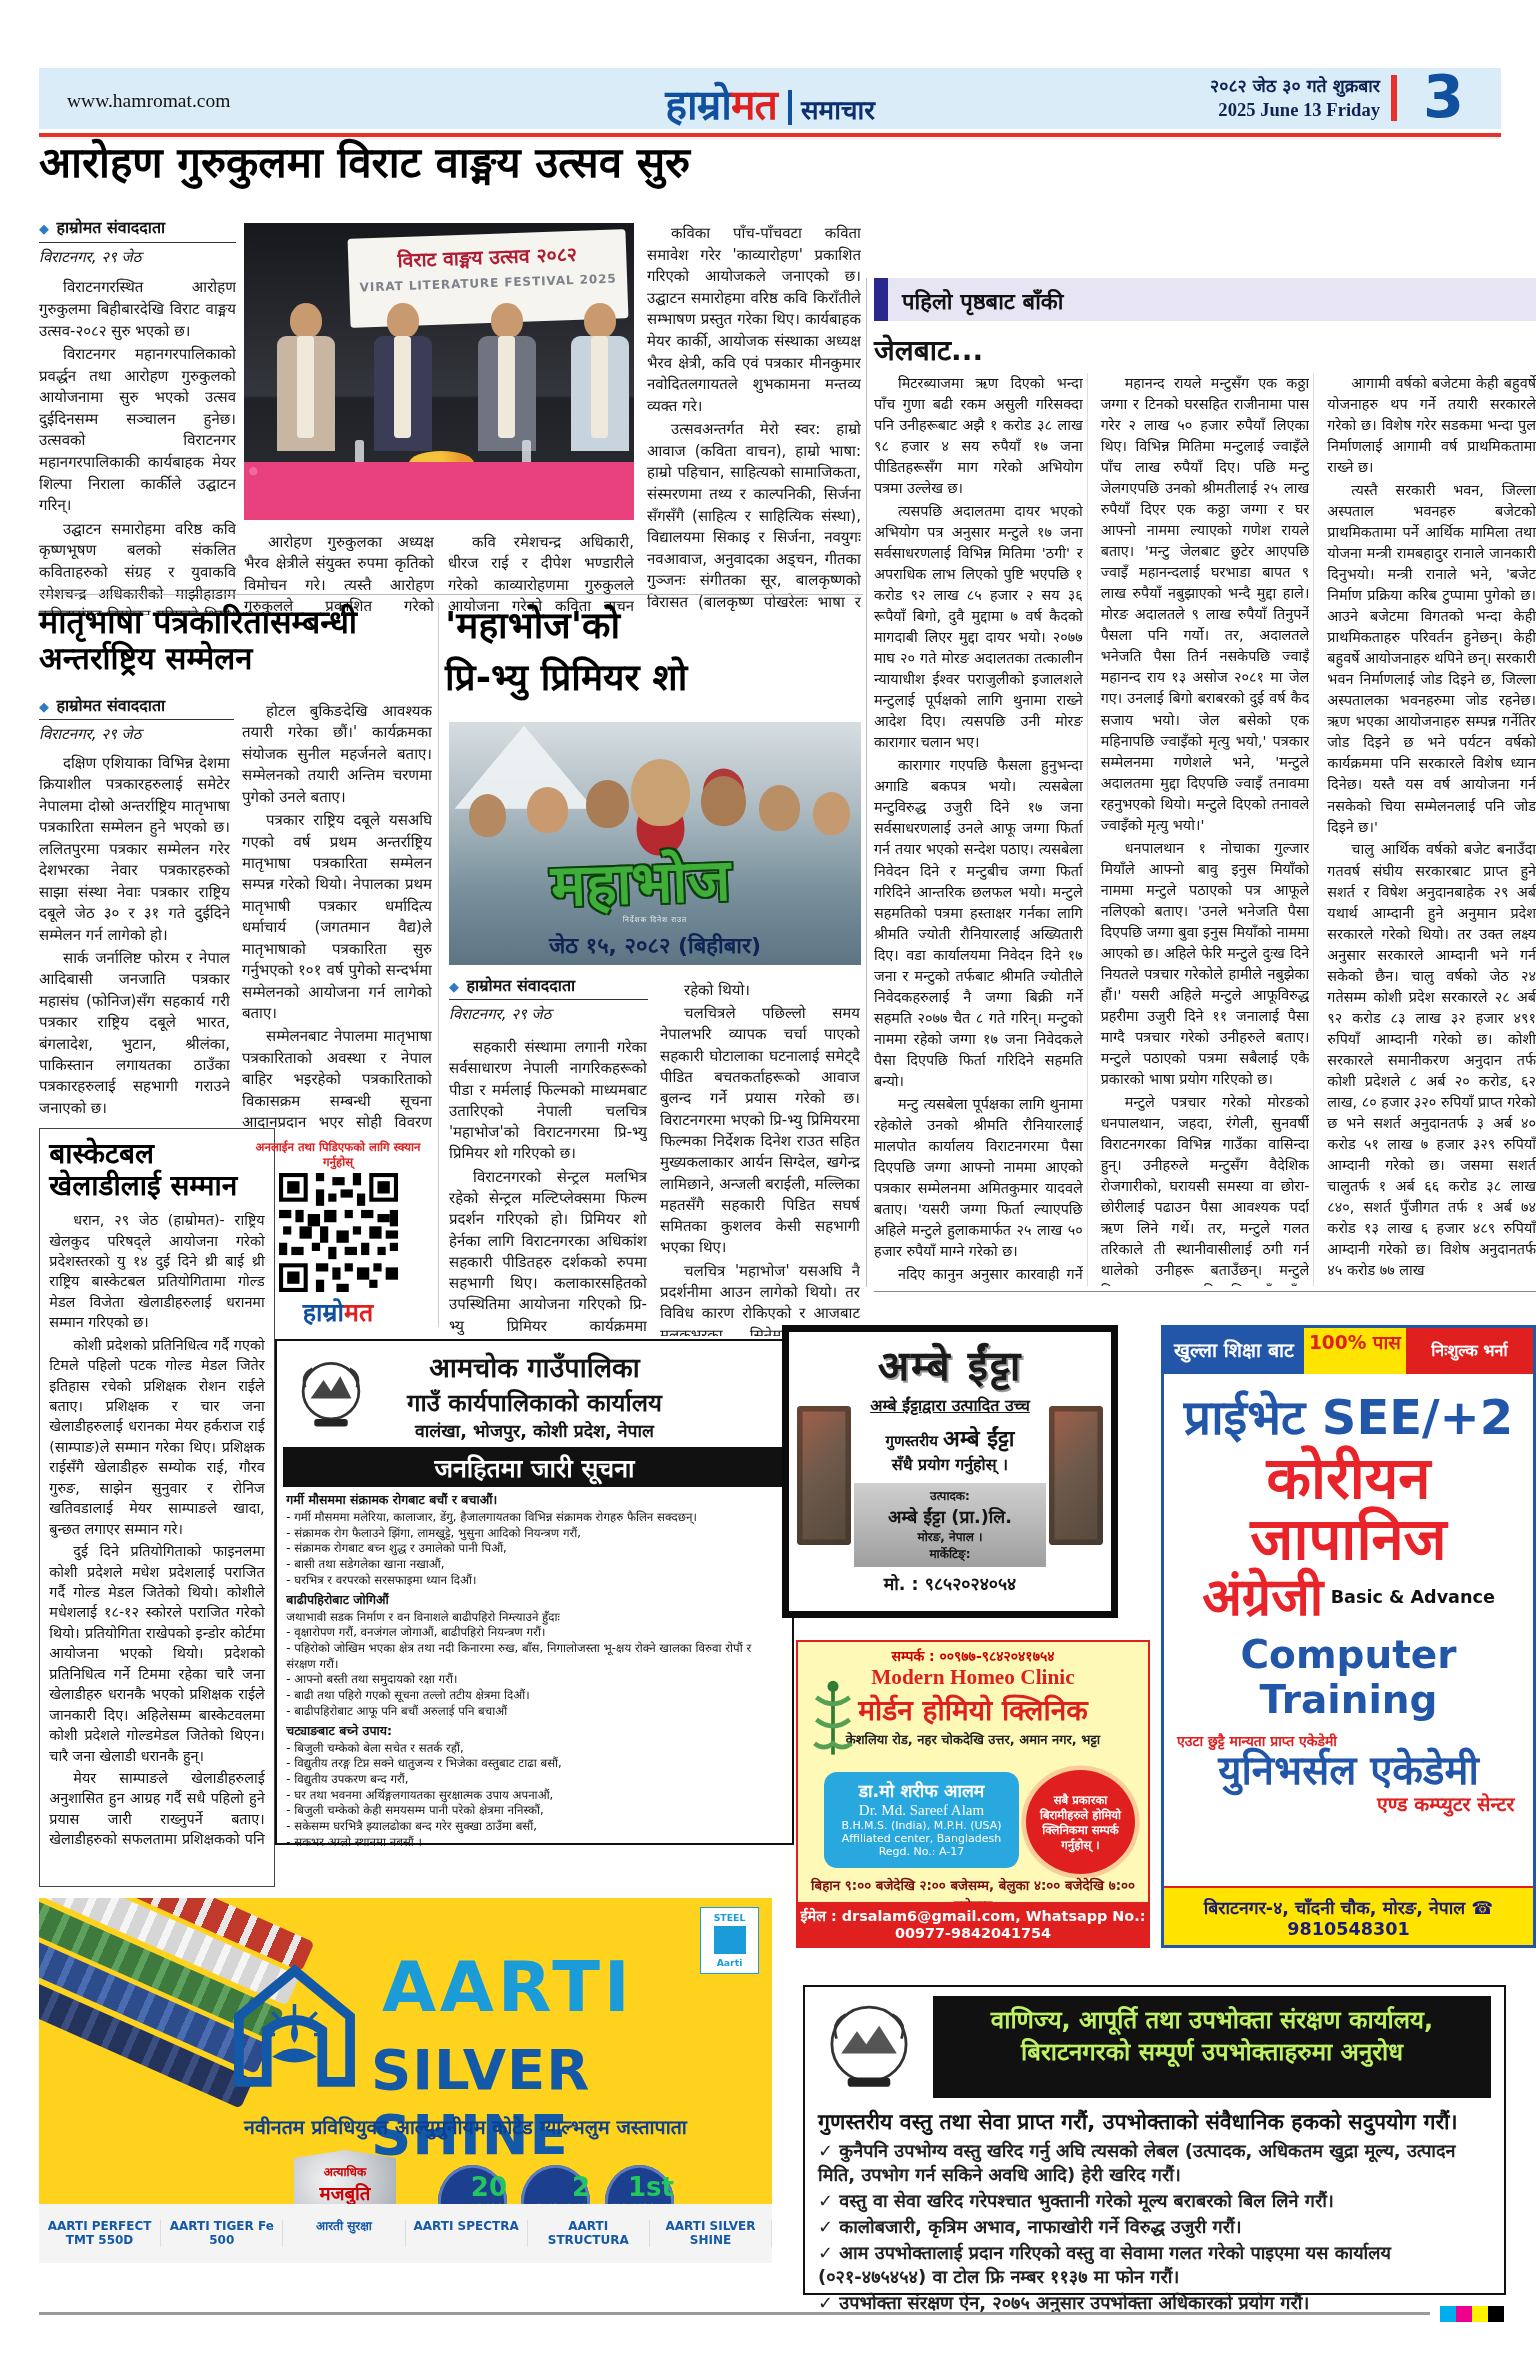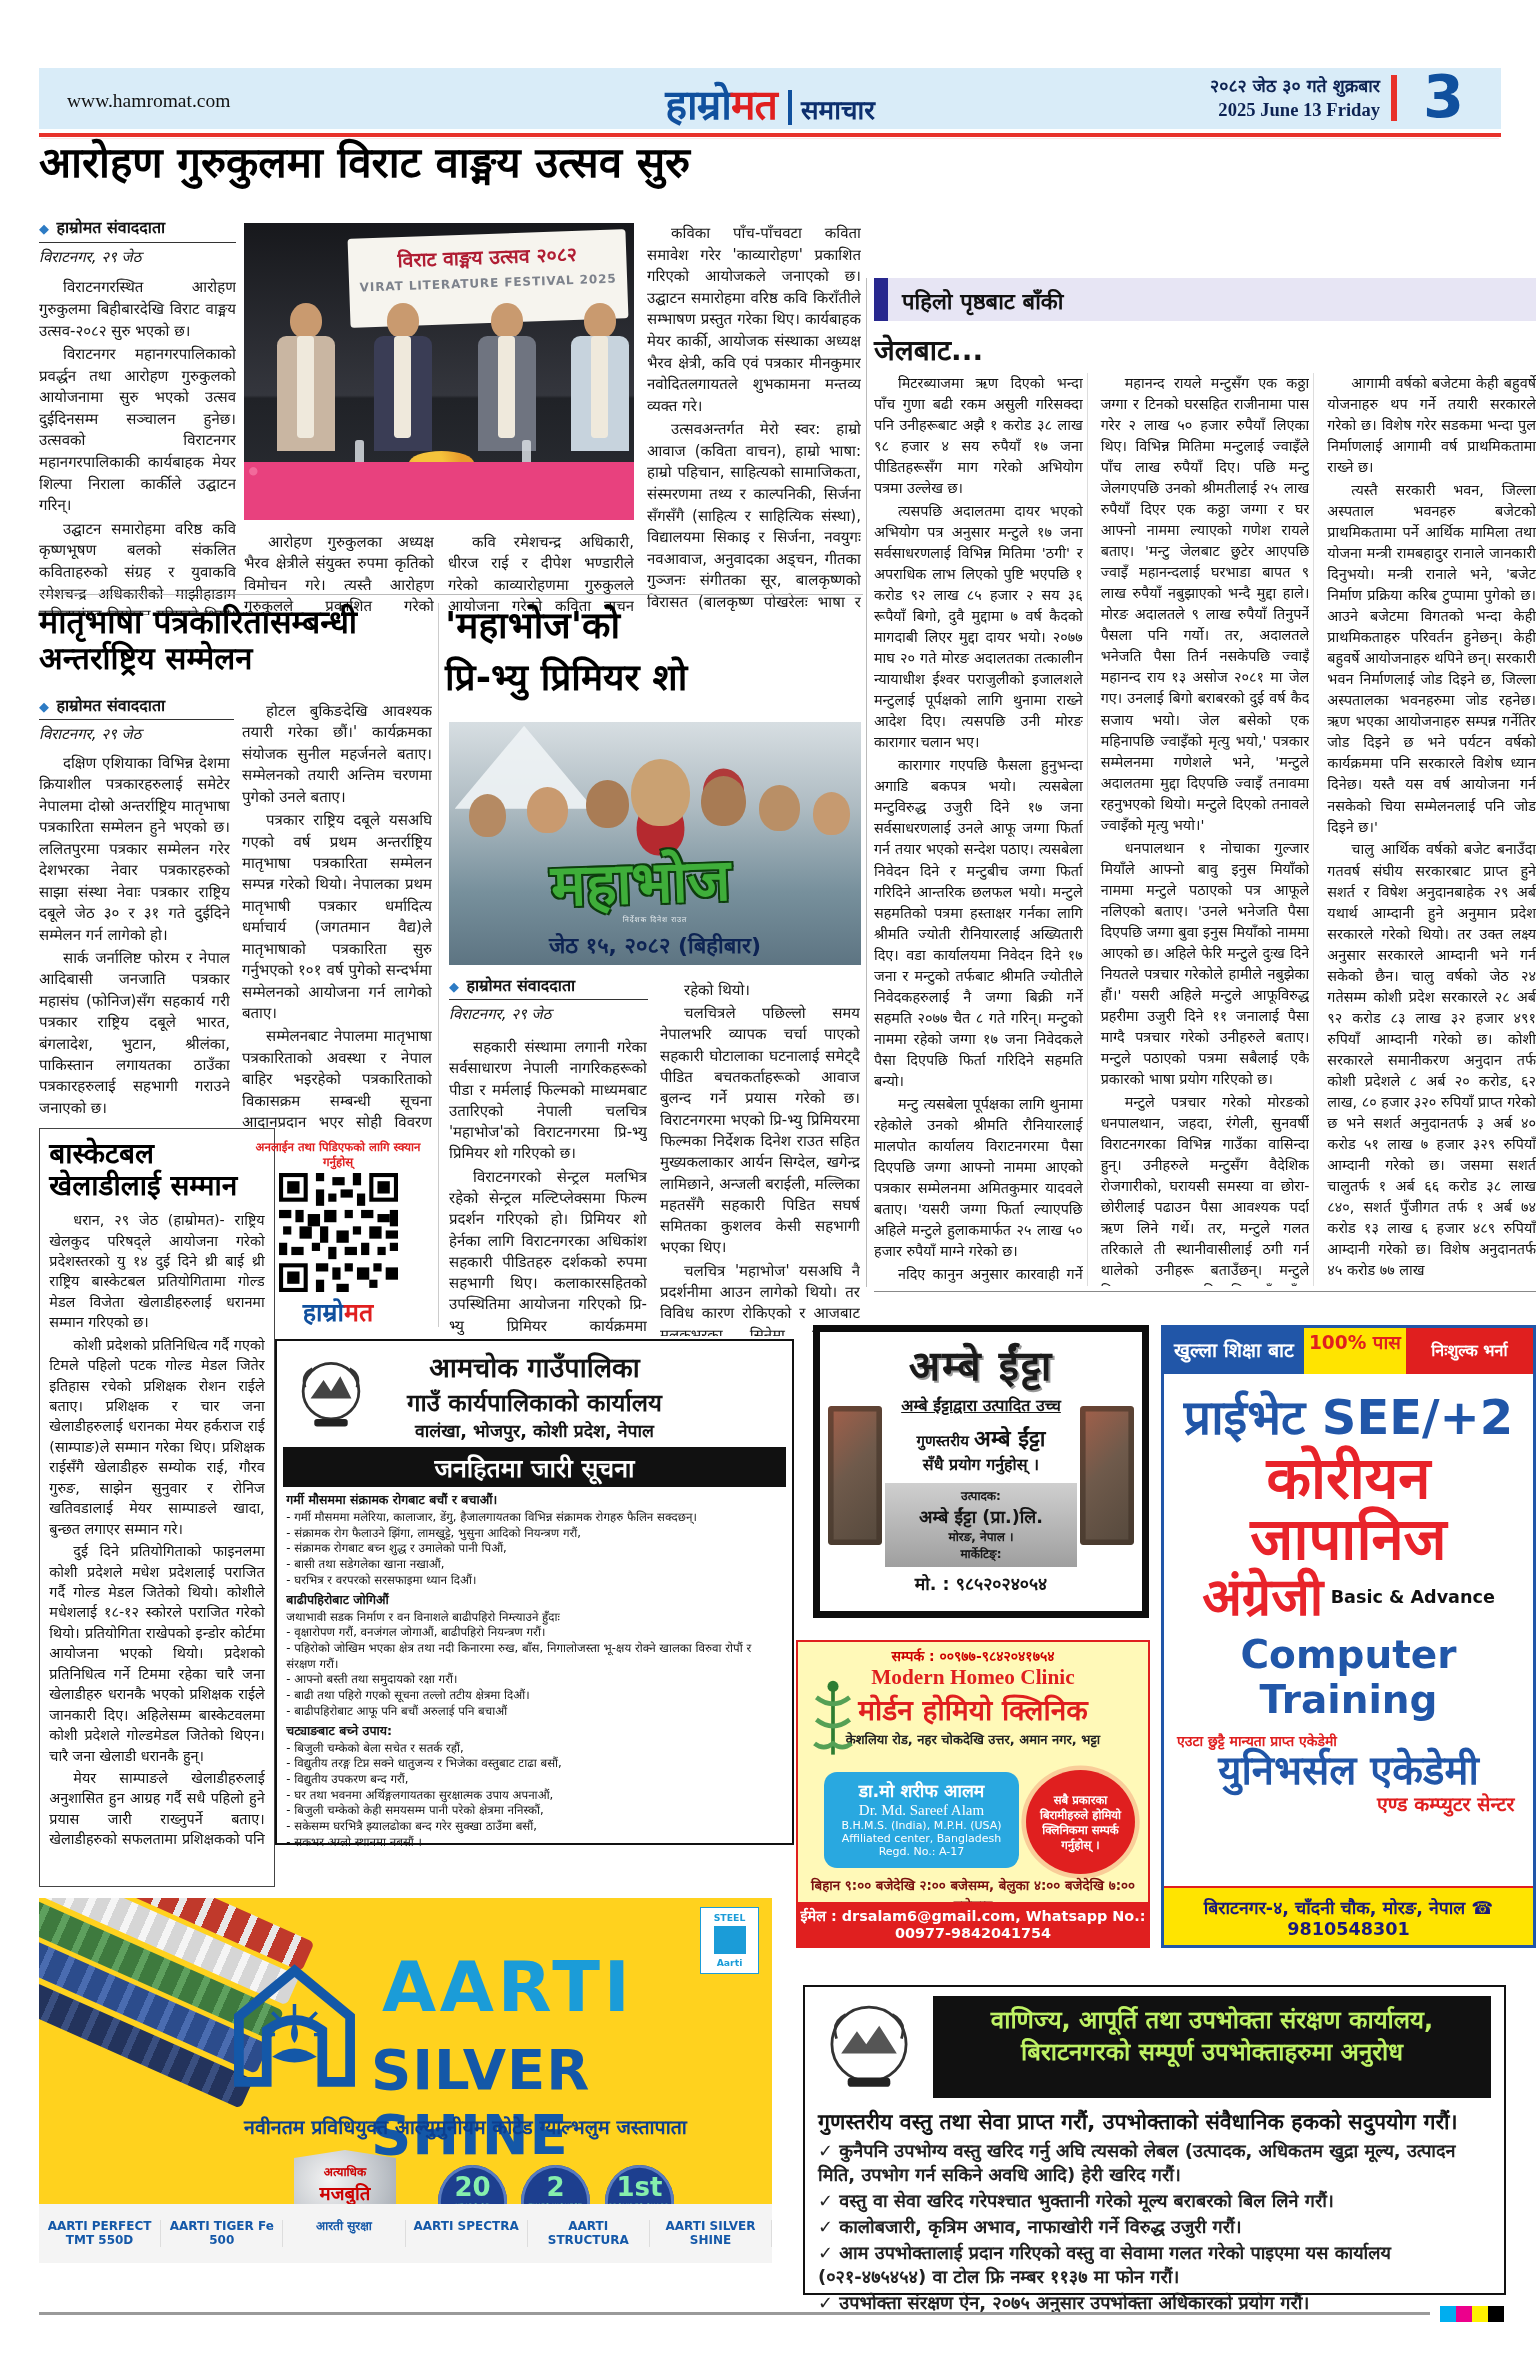--- a/index.html
+++ b/index.html
@@ -97,21 +97,21 @@
   .am-emb{position:absolute;left:15px;top:13px;}
   .am-t1{text-align:center;font-size:27px;font-weight:bold;margin-top:1.9px;}
   .am-t2{text-align:center;font-size:24px;font-weight:bold;}
   .am-t3{text-align:center;font-size:17.6px;font-weight:bold;margin-bottom:4.6px;}
   .am-banner{background:#111;color:#fff;text-align:center;font-size:25px;font-weight:bold;padding:2.8px 0;margin:0 -3.7px 5.6px -3.7px;}
   .am-sec{font-size:11.7px;line-height:1.34;}
   .am-sec h4{margin:3.7px 0 0.9px 0;font-size:12.5px;}
   .am-sec p{margin:0;}
   .dashlist p::before{content:"- ";}
   
-  .ambe{position:absolute;left:813px;top:1325px;width:336px;height:293px;background:#0c0c0c;
+  .ambe{position:absolute;left:782px;top:1325px;width:336px;height:293px;background:#0c0c0c;
         box-sizing:border-box;padding:7.4px;}
   .ambe-in{position:relative;background:#fff;width:100%;height:100%;text-align:center;overflow:hidden;}
   .ambe-title{font-size:41px;font-weight:bold;color:#1a1a1a;letter-spacing:1.9px;
               text-shadow:1.9px 1.9px 0 #999;margin-top:3.7px;}
   .ambe-brick{position:absolute;width:54px;height:139px;top:74px;border-radius:3.7px;
               background:linear-gradient(135deg,#a5604a,#6f5a4b 45%,#54483c);box-shadow:inset 0 0 0 5.6px rgba(60,45,35,.55);}
   .ambe-l1{font-size:16px;font-weight:bold;margin-top:1.9px;text-decoration:underline;}
   .ambe-l2{font-size:15px;font-weight:bold;margin-top:5.6px;}
   .ambe-l2 b{font-size:22px;}
   .ambe-l3{font-size:16px;font-weight:bold;margin-top:1.9px;}
@@ -162,22 +162,22 @@
   .aa-house{position:absolute;left:186px;top:56px;}
   .aa-brand{position:absolute;left:343px;top:48px;font-size:70px;font-weight:bold;color:#1b9cd8;letter-spacing:3.7px;}
   .aa-prod{position:absolute;left:332px;top:139px;font-size:56px;font-weight:bold;color:#1458a8;letter-spacing:0.9px;}
   .aa-sub{position:absolute;left:167px;top:215px;width:519px;text-align:center;color:#0d3f8f;font-weight:bold;font-size:19.5px;}
   .aa-shield{position:absolute;left:255px;top:252px;width:102px;height:100px;
              background:radial-gradient(circle at 35% 30%,#f4f4f4,#b9bec4 60%,#8f969e);
              clip-path:polygon(50% 100%,0 70%,0 8%,50% 0,100% 8%,100% 70%);text-align:center;padding-top:13px;box-sizing:border-box;}
   .aa-shield .s1{color:#c00;font-weight:bold;font-size:12px;}
   .aa-shield .s2{color:#c00;font-weight:bold;font-size:18.6px;}
   .aa-shield .s3{color:#c00;font-weight:bold;font-size:10.2px;}
-  .aa-badge{position:absolute;top:267px;width:69px;height:74px;border-radius:50%;background:#1d3f8f;color:#86efac;
-            text-align:center;box-shadow:inset 0 0 0 2.8px #5a7cc0;}
+  .aa-badge{position:absolute;top:267px;width:69px;height:74px;border-radius:50%;background:#1d3f8f;color:#22c55e;
+            text-align:right;box-shadow:inset 0 0 0 2.8px #5a7cc0;}
   .aa-badge .n{font-size:26px;font-weight:bold;margin-top:7.4px;}
   .aa-badge .l{font-size:6px;letter-spacing:0.5px;}
   .aa-strip{position:absolute;left:0;bottom:0;width:100%;height:59px;background:#f4f4f4;display:flex;align-items:center;}
   .aa-strip p{flex:1;margin:0;text-align:center;font-size:12px;font-weight:bold;color:#1458a8;
               border-right:0.9px solid #ddd;line-height:1.15;}
   .aa-corner{position:absolute;right:13px;top:9.3px;width:59px;height:67px;background:#fff;border:0.9px solid #1b9cd8;
              text-align:center;font-size:9.3px;color:#1b9cd8;font-weight:bold;padding-top:3.7px;box-sizing:border-box;}
   .aa-corner .sq{width:32px;height:28px;background:#1b9cd8;margin:2.8px auto;}
   
   .cons{position:absolute;left:803px;top:1985px;width:703px;height:310px;border:2.8px solid #111;

